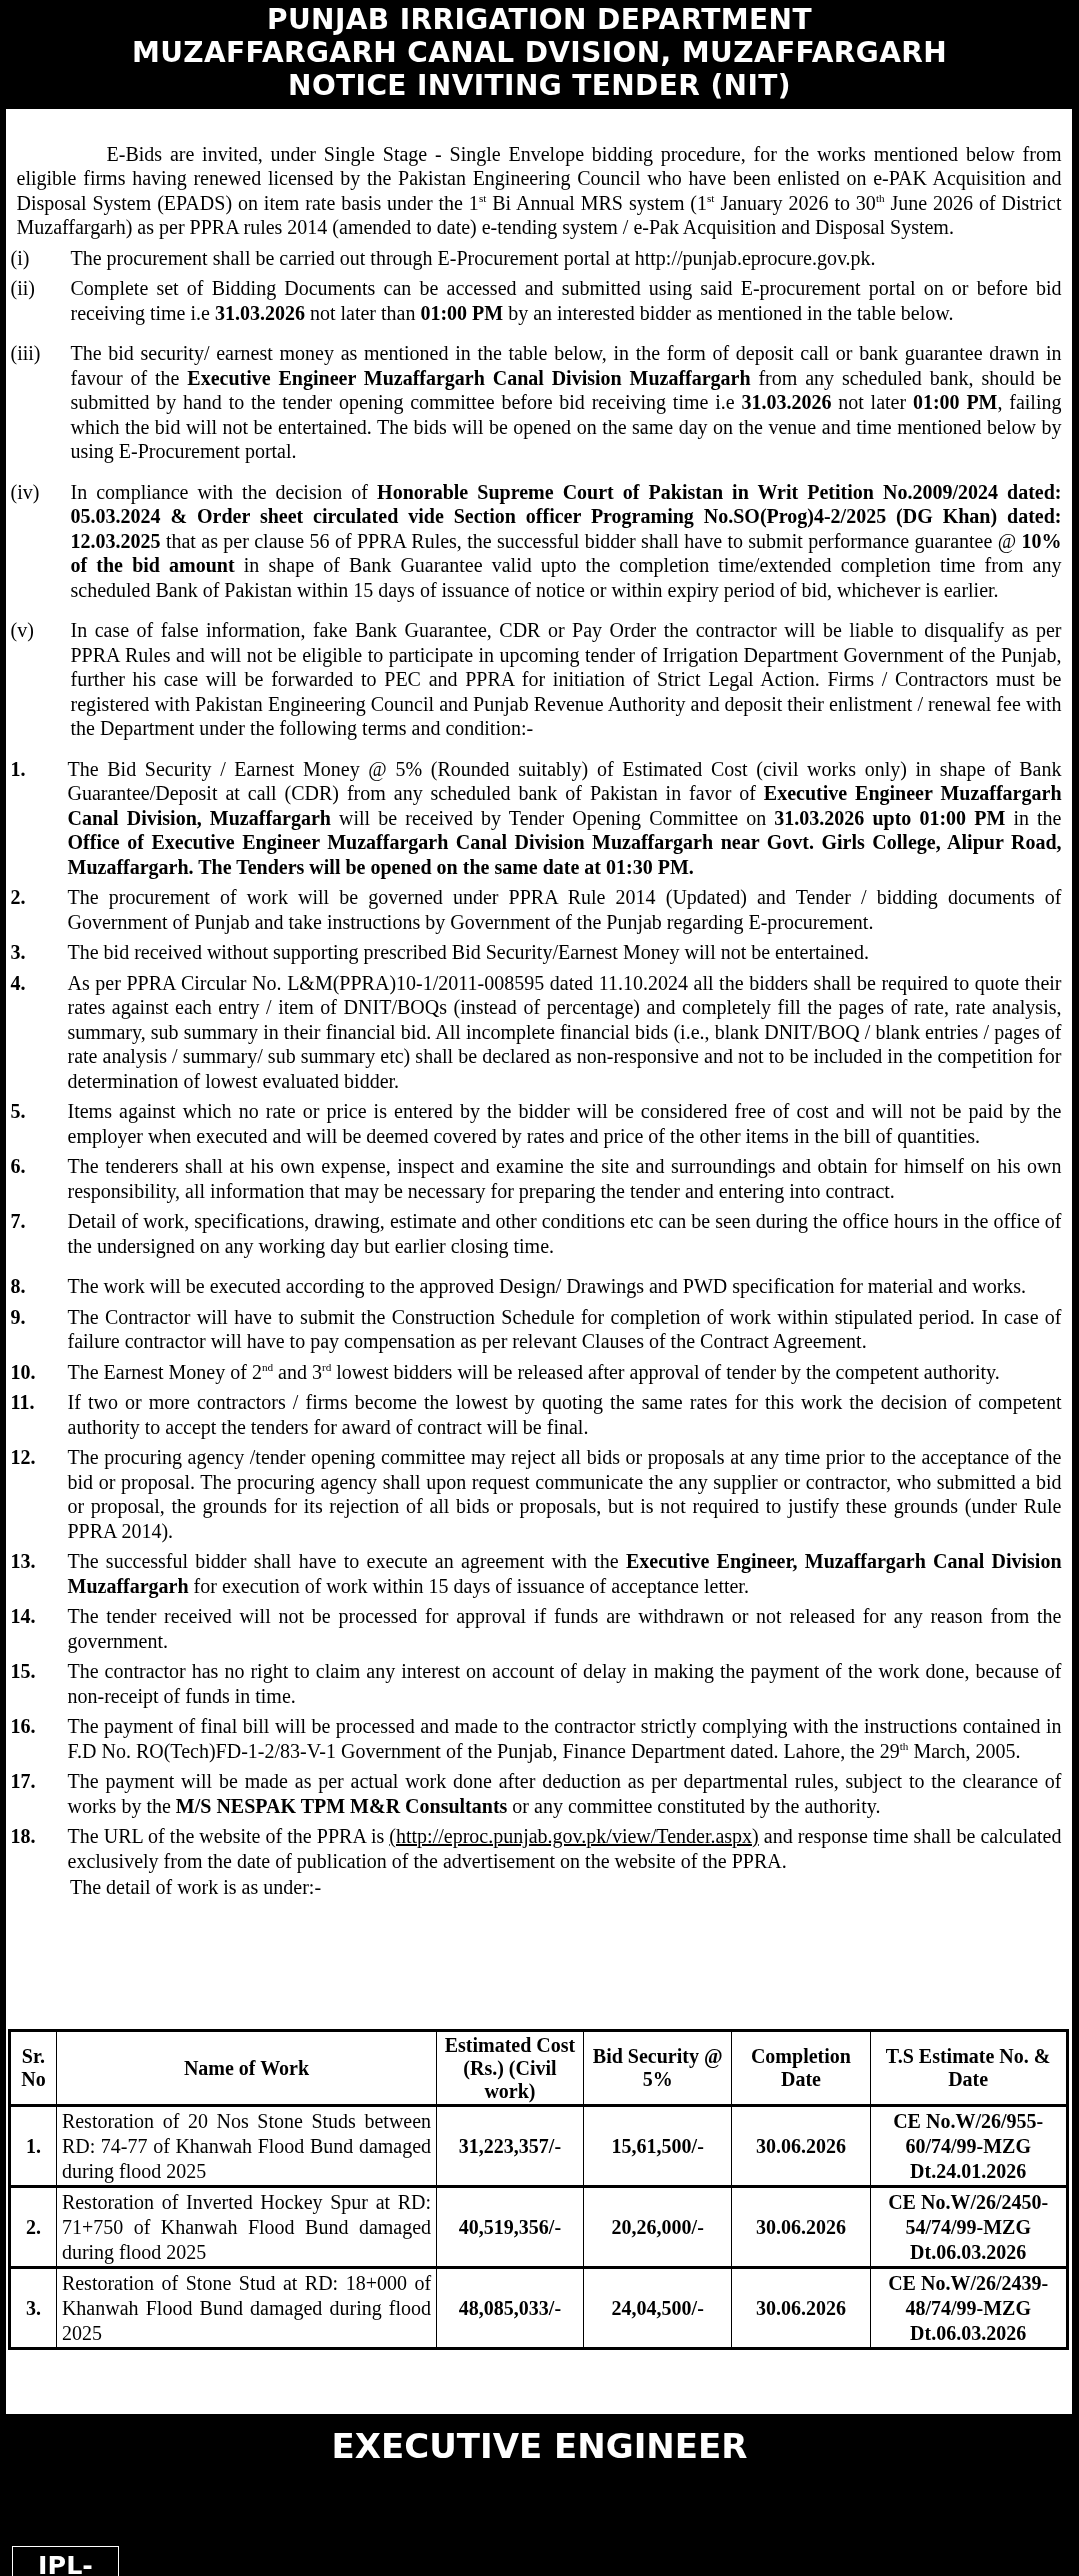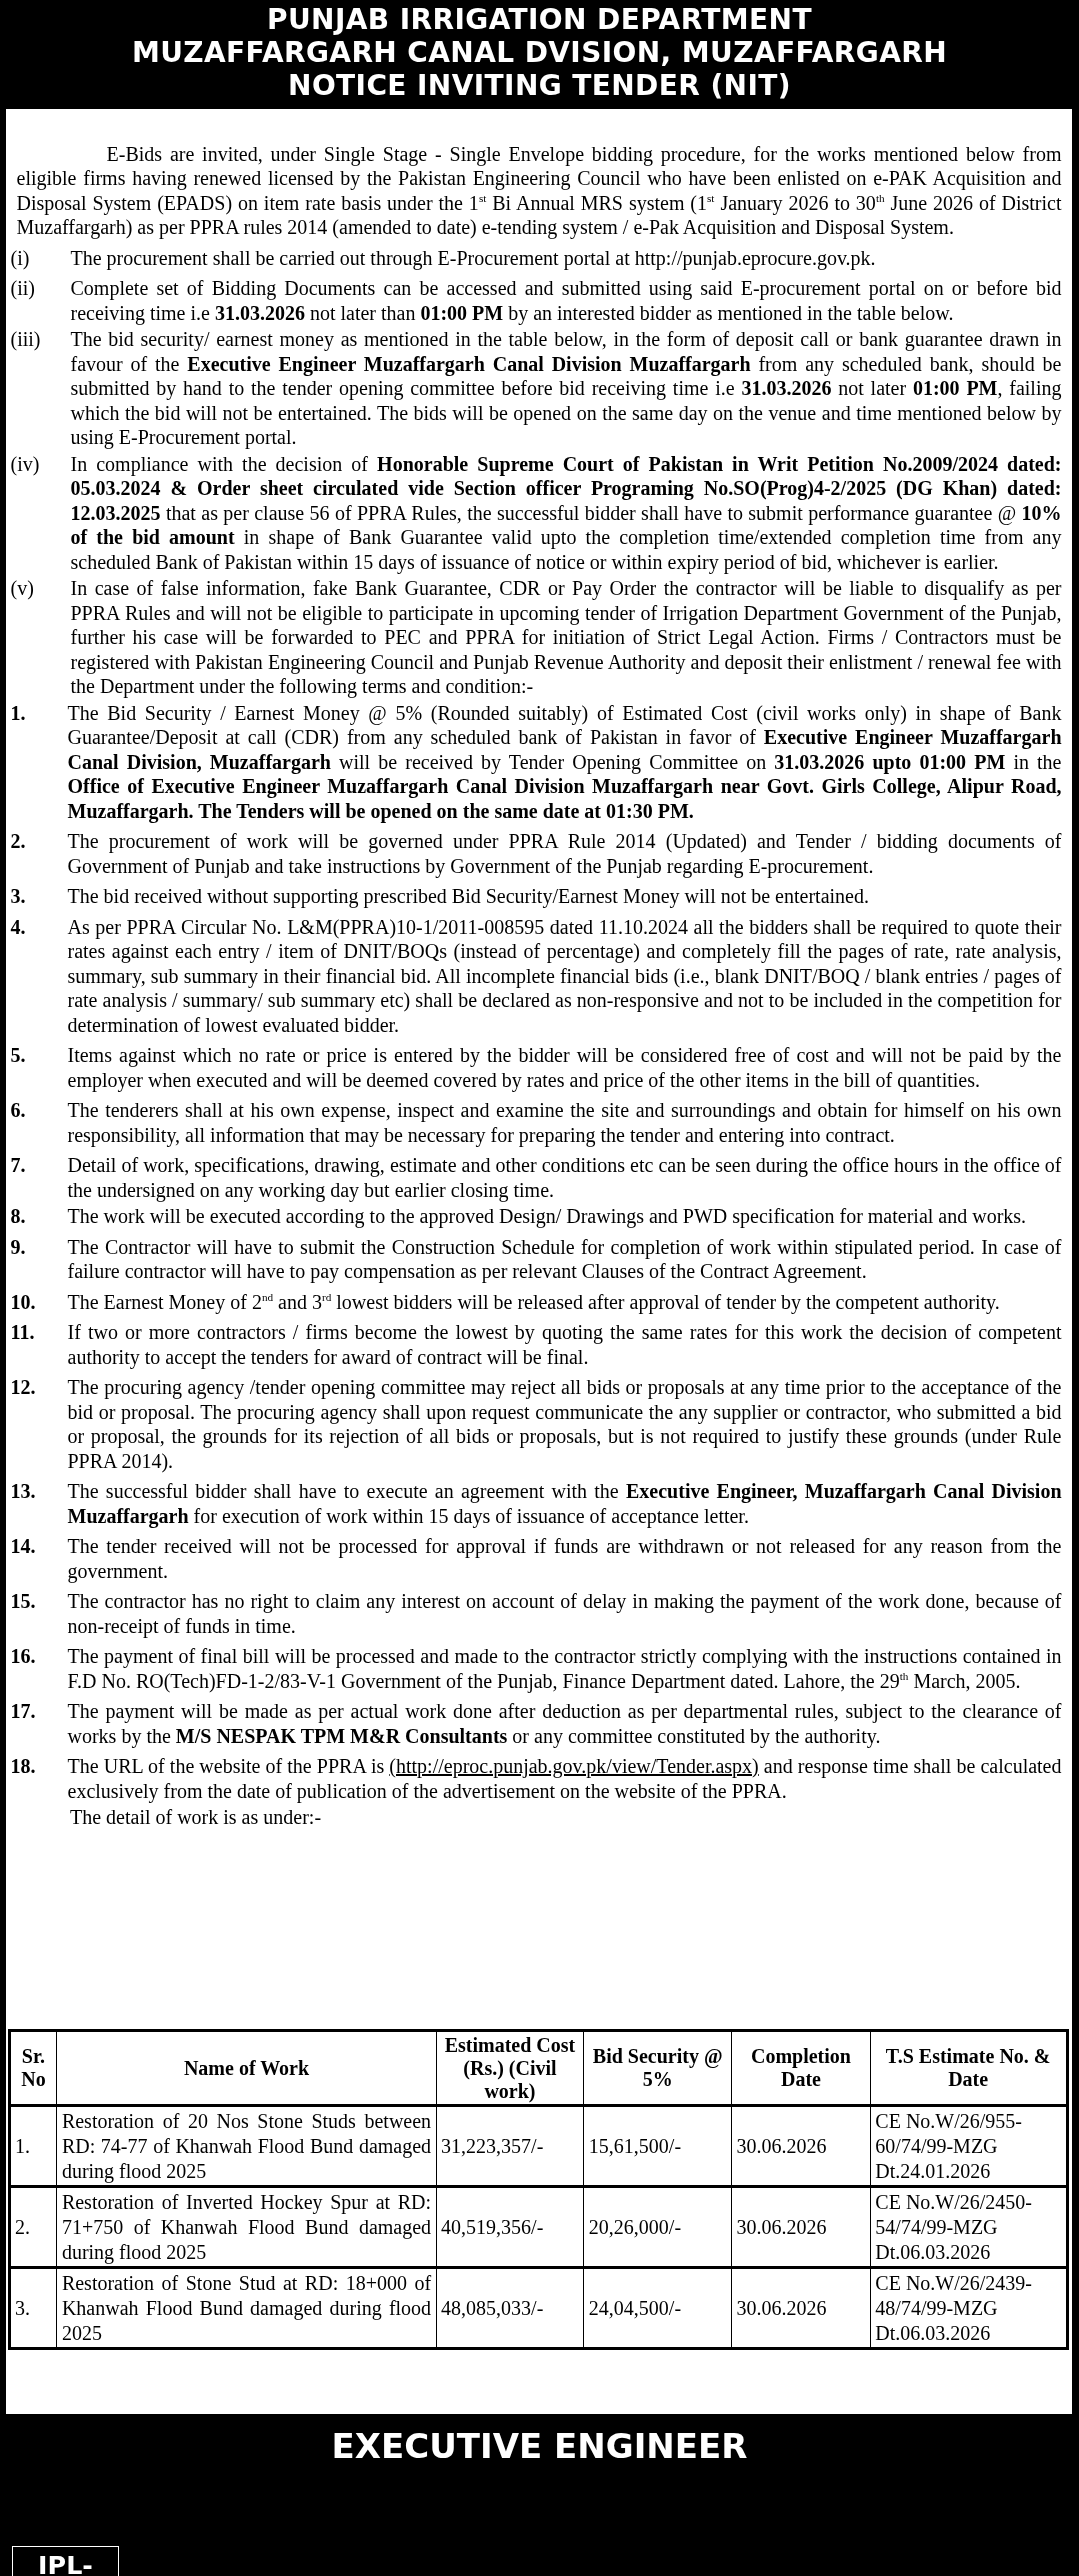--- a/index.html
+++ b/index.html
@@ -16,36 +16,36 @@
     position:absolute; left:6px; top:109px; width:1066px; height:2305px;
     background:#fff; color:#000;
     font-family:"Liberation Serif", serif; font-size:20px; line-height:24.5px;
   }
   .intro { padding:4.5px 10.5px 0 10.5px; text-align:justify; text-indent:90px;margin-top:28px; }
   .clause { display:flex; padding:0 10.5px 0 4.5px; text-align:justify; }
   .clause .num { width:60px; flex:0 0 60px; }
   .clause .txt { flex:1; }
   .clause.roman .num { width:60px; flex:0 0 60px; }
   .clause.arabic .num { font-weight:bold; width:57px; flex:0 0 57px; }
-  .clause + .clause { margin-top:2px; }
+  .clause + .clause { margin-top:16px; }
   .gap-sm { margin-top:6px !important; }
   b { font-weight:bold; }
   .url-link { text-decoration:underline; color:#000; }
   sup { font-size:11.2px; line-height:0; }
   .detail-line { padding-left:64px; margin-top:1.5px; }
   table.works {
     position:absolute; left:1.5px; top:1920px; width:1061px;
     border-collapse:collapse; border:3.7px solid #000;
     font-family:"Liberation Serif", serif; font-size:20px; line-height:25px;
   }
   table.works th, table.works td { border:1.5px solid #000; padding:1.5px 4.5px; vertical-align:middle; }
   table.works th { font-weight:bold; text-align:center; font-size:20px; line-height:23px; }
   table.works thead tr { border-bottom:3px solid #000; }
   table.works tbody tr { border-bottom:3px solid #000; }
-  table.works td.c { text-align:left; }
+  table.works td.c { text-align:center;font-weight:bold; }
   table.works td.name { text-align:justify; }
   .footer {
     position:absolute; left:0; top:2414px; width:1079px; height:162px;
     background:#000; color:#fff; text-align:center;
     font-family:"DejaVu Sans", sans-serif; font-weight:bold;
   }
   .footer .line { font-size:34px; line-height:49px; white-space:nowrap; }
   .footer .line:first-child { margin-top:7.5px; }
   .ipl-box {
     position:absolute; left:12px; top:132px; width:105px; height:36px;

